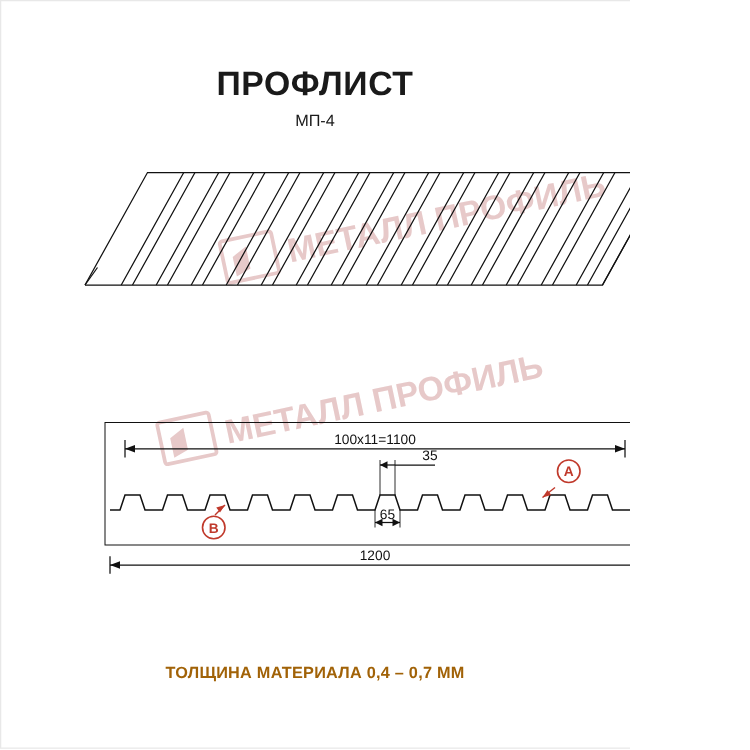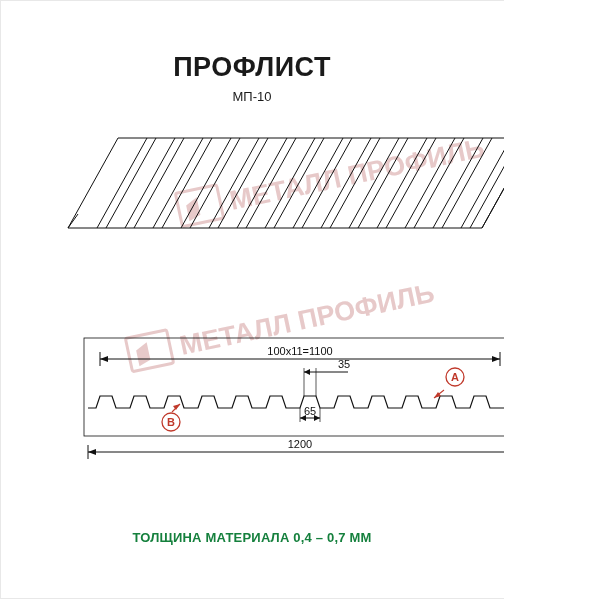--- a/index.html
+++ b/index.html
@@ -44,21 +44,21 @@
     font-size: 13px;
     color: #1a1a1a;
   }
   .footer-note {
     position: absolute;
     left: 0; right: 0;
     top: 530px;
     text-align: center;
     font-size: 13px;
     font-weight: bold;
-    color: #15803d;
+    color: #a16207;
     letter-spacing: 0.2px;
   }
   
   .svg-layer {
     position: absolute;
     left: 0; top: 0;
     width: 600px; height: 600px;
   }
   .wm-text {
     font-family: "Liberation Sans", sans-serif;
@@ -78,21 +78,21 @@
   }
 </style>
 </head>
 <body>
 
 <div id="page">
 
   <div class="frame-border"></div>
 
   <div class="title">ПРОФЛИСТ</div>
-  <div class="subtitle">МП-10</div>
+  <div class="subtitle">МП-4</div>
 
   <svg class="svg-layer" viewBox="0 0 600 600">
     <g transform="translate(180,215) rotate(-12)">
 
       <g stroke="#e7c9c9" stroke-width="3" fill="none">
         <rect x="0" y="-22" width="42" height="34" rx="2"></rect>
         <path d="M8 8 L8 -8 L20 -14 L20 4 Z" fill="#e7c9c9" stroke="none"></path>
       </g>
       <text class="wm-text" x="52" y="6" font-size="27">МЕТАЛЛ ПРОФИЛЬ</text>
     </g>

